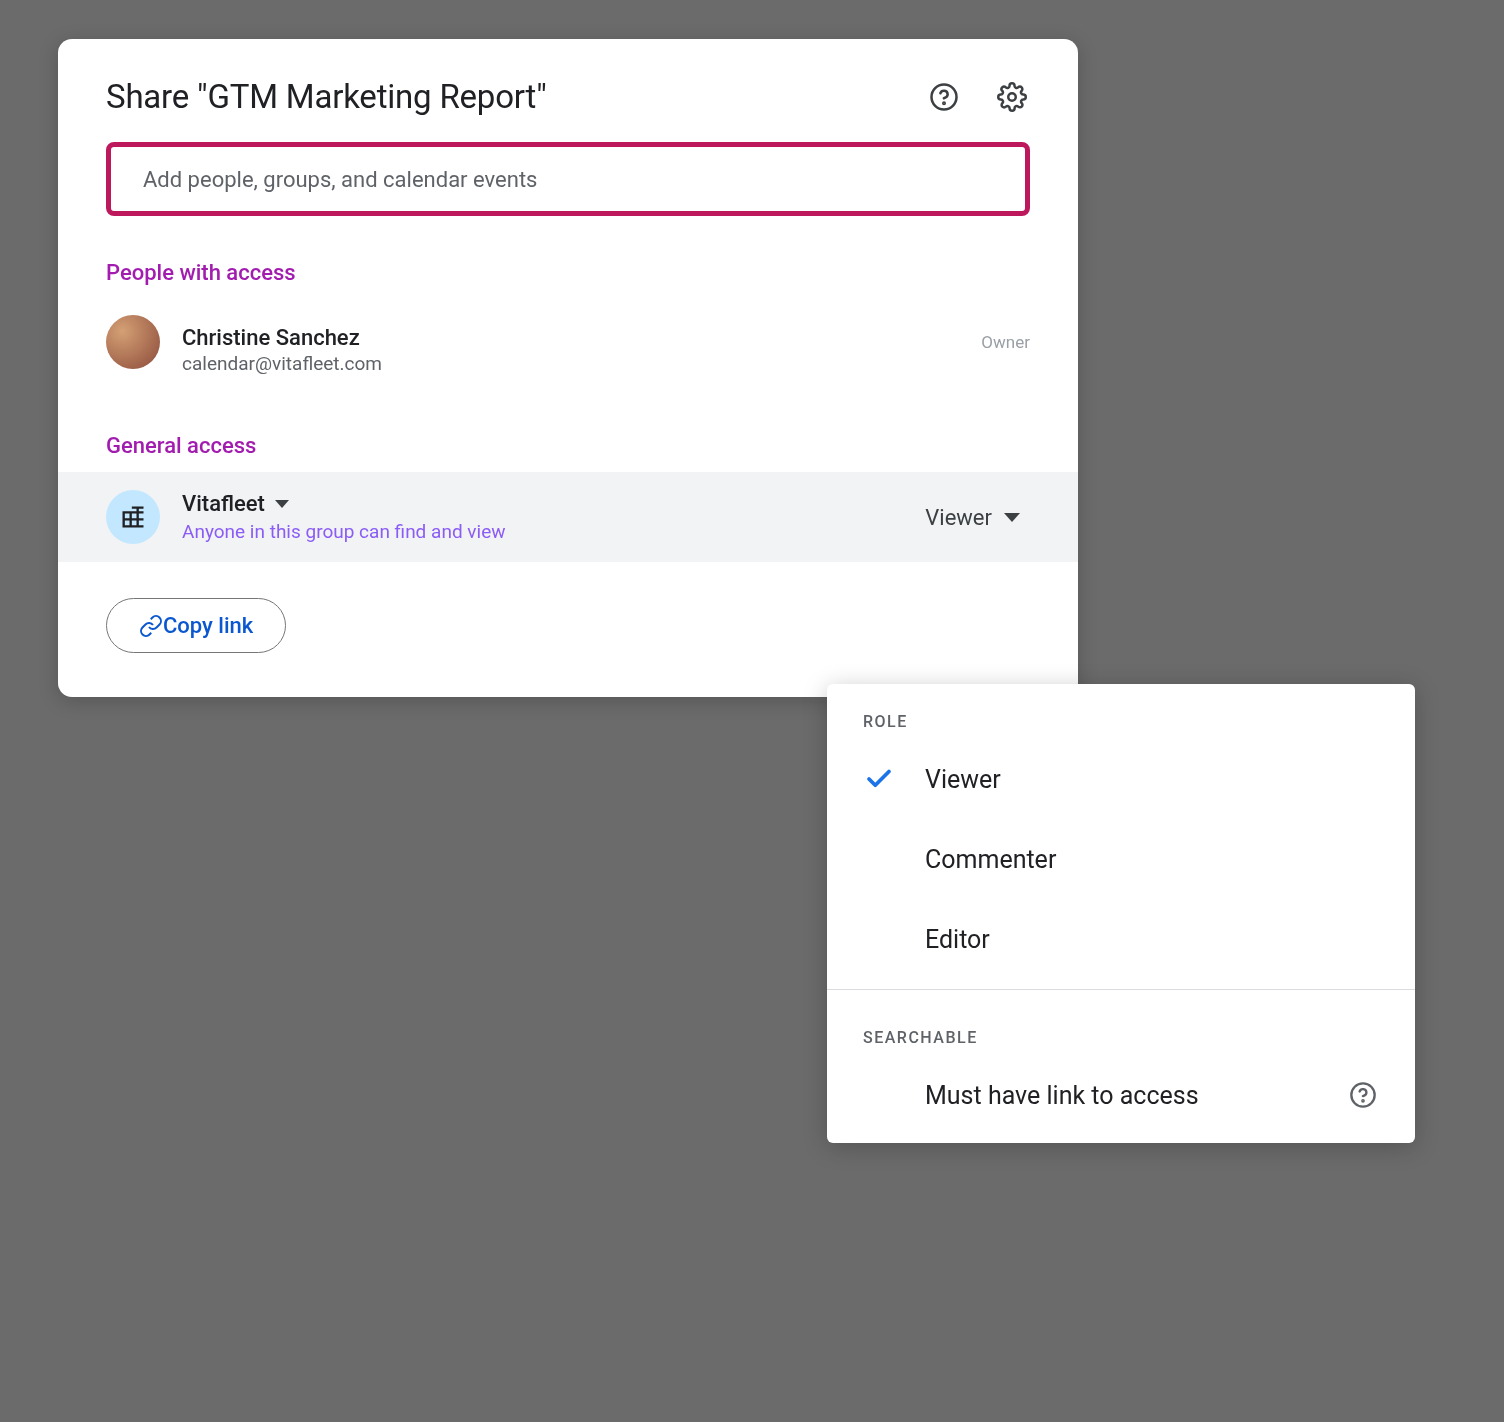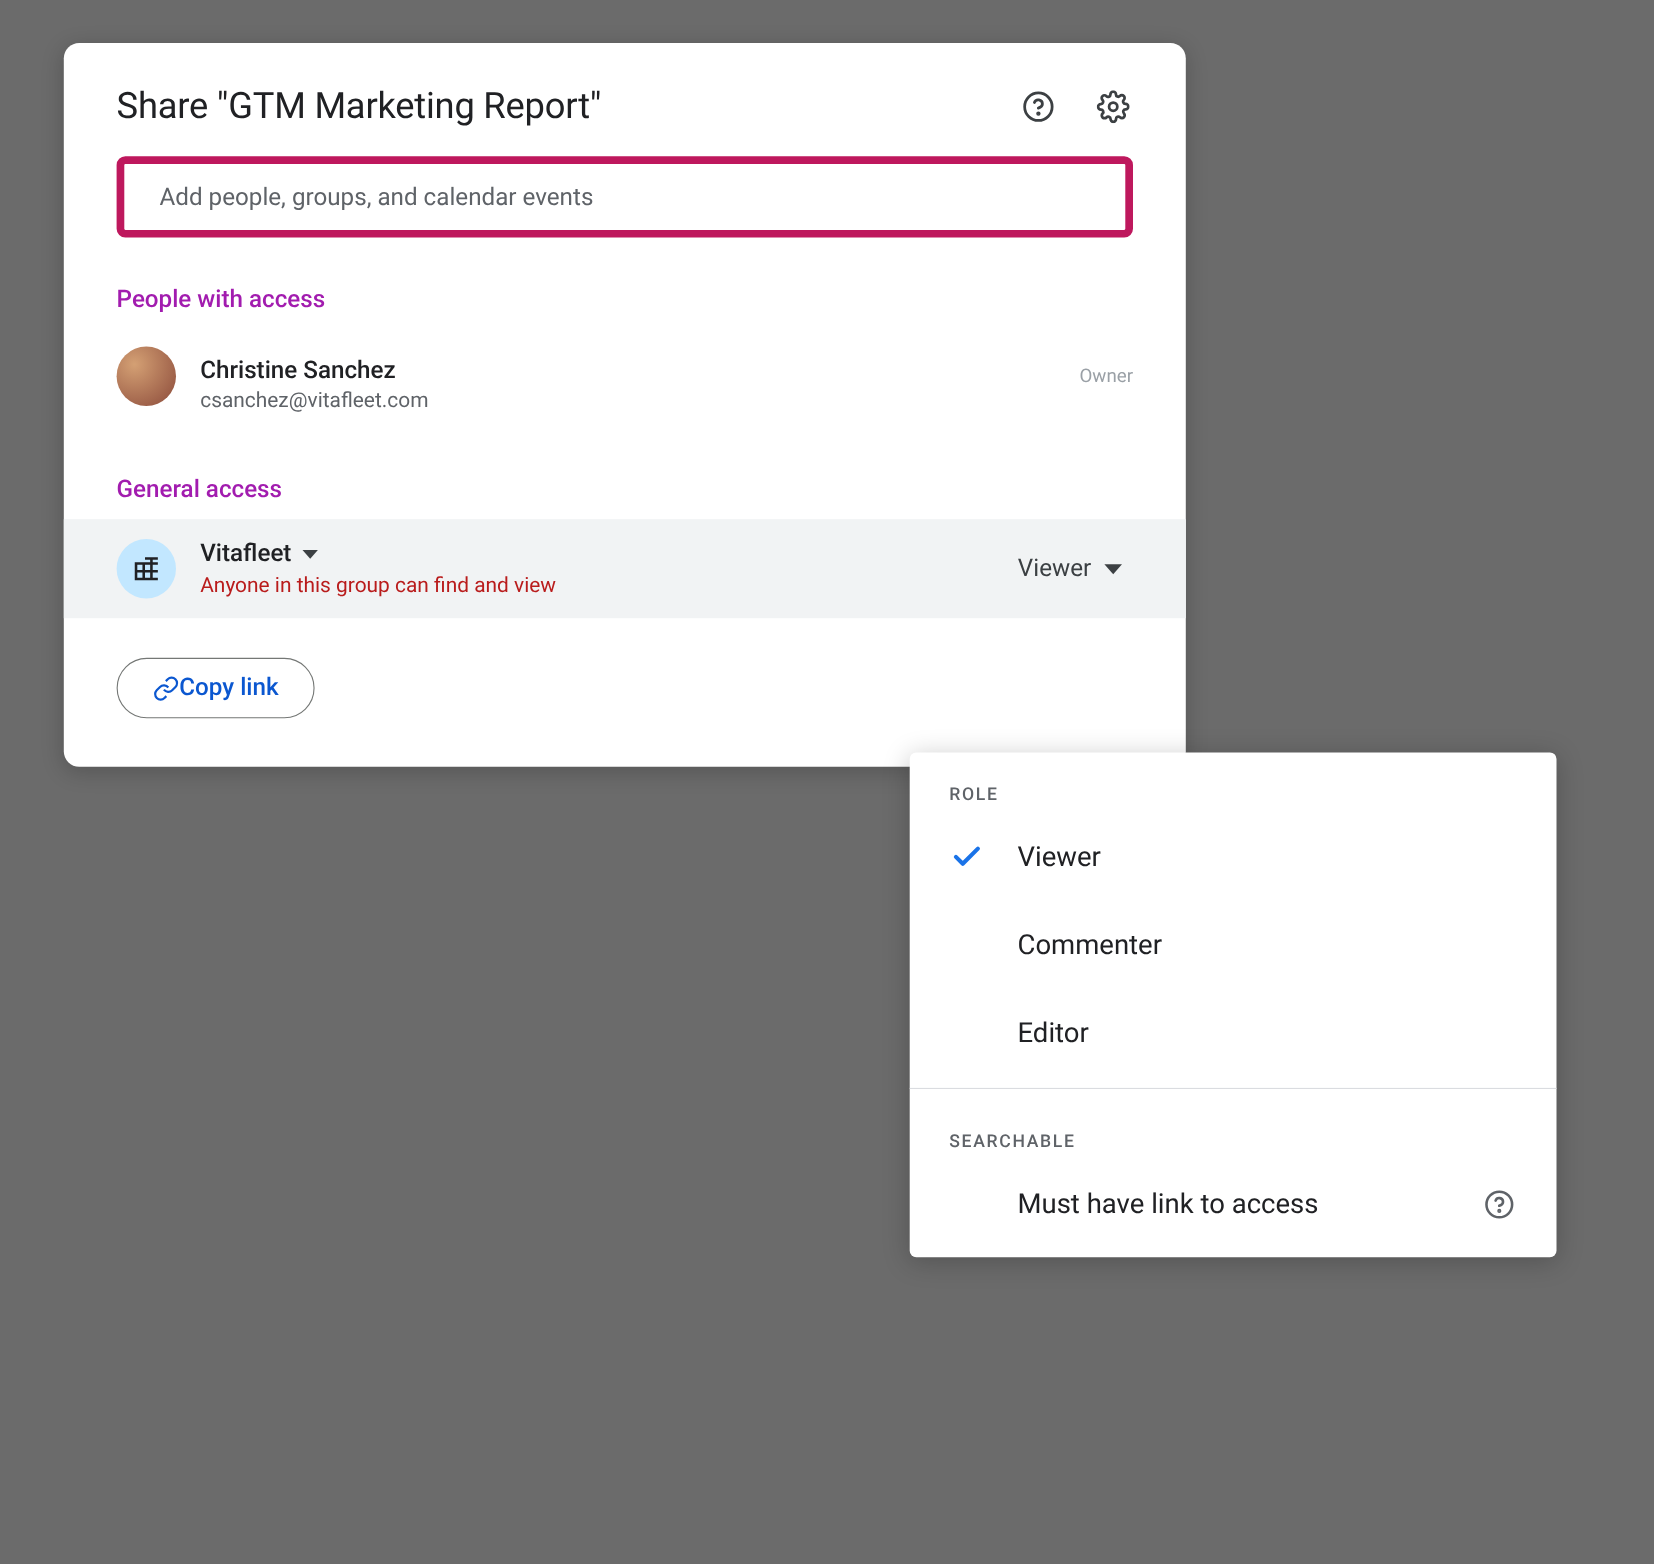--- a/index.html
+++ b/index.html
@@ -49,21 +49,21 @@
       justify-content: center;
       cursor: pointer;
       color: #3c4043;
     }
     .input-row {
       padding: 0 48px 22px 48px;
     }
     .add-input {
       width: 100%;
       height: 74px;
-      border: 7px solid #be185d;
+      border: 5px solid #be185d;
       border-radius: 8px;
       padding: 0 32px;
       font-size: 22px;
       color: #5f6368;
       outline: none;
       font-family: inherit;
     }
     .add-input::placeholder {
       color: #5f6368;
     }
@@ -130,21 +130,21 @@
       align-items: center;
       gap: 10px;
     }
     .org-name {
       font-size: 22px;
       font-weight: 500;
       color: #202124;
     }
     .org-desc {
       font-size: 19px;
-      color: #b91c1c;
+      color: #8b5cf6;
       margin-top: 4px;
     }
     .role-dropdown {
       display: flex;
       align-items: center;
       gap: 12px;
       cursor: pointer;
       padding: 6px 10px;
     }
     .role-dropdown-label {
@@ -259,21 +259,21 @@
   <div class="input-row">
     <input class="add-input" type="text" placeholder="Add people, groups, and calendar events" style="">
   </div>
 
   <div class="section-label">People with access</div>
 
   <div class="person-row">
     <div class="avatar"></div>
     <div class="person-info">
       <div class="person-name">Christine Sanchez</div>
-      <div class="person-email">csanchez@vitafleet.com</div>
+      <div class="person-email">calendar@vitafleet.com</div>
     </div>
     <div class="role-label">Owner</div>
   </div>
 
   <div class="section-label">General access</div>
 
   <div class="general-row">
     <div class="org-icon">
       <svg width="28" height="28" viewBox="0 0 24 24" fill="currentColor">
         <path d="M3 21V7h8V3h10v18H3zm2-2h4v-4H5v4zm0-6h4V9H5v4zm6 6h4v-4h-4v4zm0-6h4V9h-4v4zm0-6h4V5h-4v2zm6 12h4v-4h-4v4zm0-6h4V9h-4v4zm0-6h4V5h-4v2z"></path>

